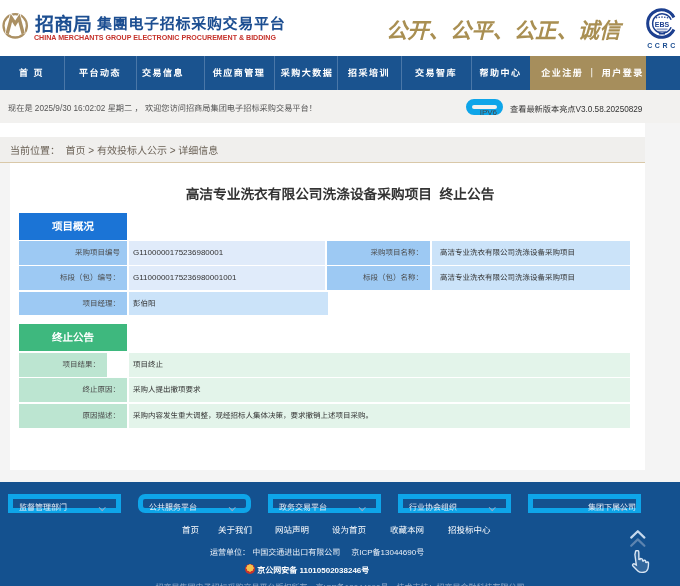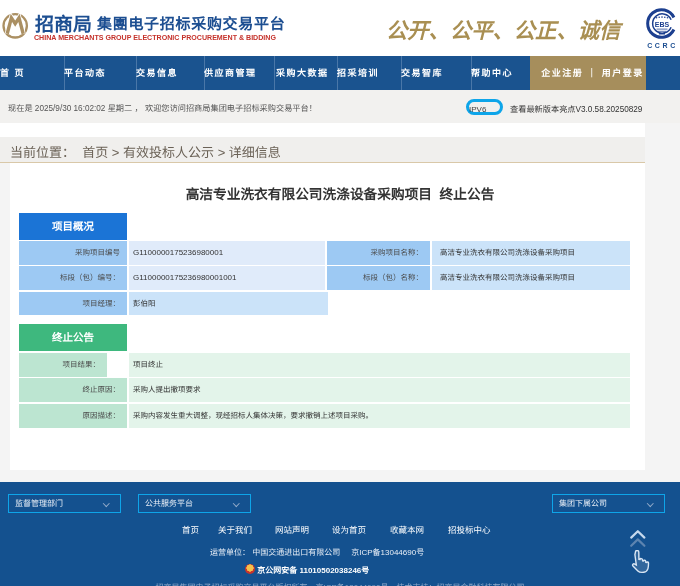--- a/index.html
+++ b/index.html
@@ -3,33 +3,33 @@
 <meta charset="utf-8">
 <title>招商局集团电子招标采购交易平台</title>
 <style>
   html,body{margin:0;padding:0;}
   body{width:680px;height:586px;overflow:hidden;position:relative;background:#f4f4f4;
        font-family:"Liberation Sans",sans-serif;}
   .abs{position:absolute;}
   
   #header{left:0;top:0;width:680px;height:56px;background:#ffffff;}
   #nav{left:0;top:56px;width:680px;height:34px;background:#1a538f;}
-  .navitem{position:absolute;top:0;height:34px;line-height:34px;text-align:left;
+  .navitem{position:absolute;top:0;height:34px;line-height:34px;text-align:center;
            color:#ffffff;font-size:9px;font-weight:bold;letter-spacing:1.5px;}
   .navsep{position:absolute;top:0;width:1px;height:34px;background:#4a77a8;}
   #navgold{position:absolute;left:530px;top:0;width:116px;height:34px;background:#a68e5c;
            color:#fff;font-size:9px;font-weight:bold;letter-spacing:1.5px;line-height:34px;text-align:center;text-indent:9px;}
   
   #welcome{left:0;top:90px;width:680px;height:33px;background:#f2f1ef;}
   #whitestrip{left:0;top:123px;width:645px;height:14px;background:#ffffff;}
   #crumbband{left:0;top:137px;width:645px;height:25px;background:#f0efed;border-bottom:1px solid #d9c8a8;}
   #content{left:10px;top:163px;width:635px;height:307px;background:#ffffff;}
   
   #footer{left:0;top:482px;width:680px;height:104px;background:#14518f;}
-  .fsel{position:absolute;top:12px;width:113px;height:19px;border:1px solid #0ea5e9;
+  .fsel{position:absolute;top:12px;width:113px;height:19px;border:5px solid #0ea5e9;
         color:#e8eef6;font-size:8px;line-height:17px;padding-left:6px;box-sizing:border-box;}
   .fsel .ar{position:absolute;right:12px;top:6px;width:3.5px;height:3.5px;border-right:1px solid #93abc9;border-bottom:1px solid #93abc9;transform:rotate(45deg);}
   .cell{position:absolute;font-size:7.5px;}
   .lbl{color:#4a4a4a;text-align:right;padding-right:7px;box-sizing:border-box;}
   .val{color:#333;padding-left:4.5px;box-sizing:border-box;}
 </style>
 </head>
 <body>
 <div class="abs" id="header"></div>
 
@@ -72,26 +72,26 @@
   <div class="navitem" style="left:337px;width:64px;">招采培训</div>
   <div class="navsep" style="left:401px;"></div>
   <div class="navitem" style="left:401px;width:70px;">交易智库</div>
   <div class="navsep" style="left:471px;"></div>
   <div class="navitem" style="left:471px;width:59px;">帮助中心</div>
   <div id="navgold">企业注册&nbsp;｜&nbsp;用户登录</div>
 </div>
 
 <div class="abs" id="welcome"></div>
 <div class="abs" style="left:8px;top:101px;font-size:8.2px;color:#555;">现在是 2025/9/30 16:02:02 星期二 ， 欢迎您访问招商局集团电子招标采购交易平台！</div>
-<div class="abs" style="left:466px;top:99px;width:37px;height:16px;border:3px solid #0ea5e9;border-radius:9px;font-size:8px;color:#444;text-align:left;line-height:16px;box-sizing:border-box;">IPV6</div>
+<div class="abs" style="left:466px;top:99px;width:37px;height:16px;border:6px solid #0ea5e9;border-radius:9px;font-size:8px;color:#444;text-align:right;line-height:16px;box-sizing:border-box;">IPV6</div>
 <div class="abs" style="left:510px;top:102px;font-size:8.2px;color:#333;">查看最新版本亮点V3.0.58.20250829</div>
 
 <div class="abs" id="whitestrip"></div>
 <div class="abs" id="crumbband"></div>
-<div class="abs" style="left:10px;top:142px;font-size:13px;color:#6b6257;">当前位置：&nbsp;&nbsp;首页 &gt; 有效投标人公示 &gt; 详细信息</div>
+<div class="abs" style="left:10px;top:142px;font-size:10px;color:#6b6257;">当前位置：&nbsp;&nbsp;首页 &gt; 有效投标人公示 &gt; 详细信息</div>
 
 <div class="abs" id="content"></div>
 <div class="abs" style="left:0;top:183px;width:680px;text-align:center;font-size:13.7px;font-weight:bold;color:#333;">高洁专业洗衣有限公司洗涤设备采购项目&nbsp;&nbsp;终止公告</div>
 
 <div class="abs" style="left:19px;top:213px;width:108px;height:27px;background:#1b74d6;color:#fff;font-size:10.5px;font-weight:bold;text-align:center;line-height:27px;">项目概况</div>
 
 <div class="cell lbl" style="left:19px;top:240.5px;width:108px;height:24px;line-height:24px;background:#9dc9f3;padding-left:24px;">采购项目编号</div>
 <div class="cell val" style="left:128.5px;top:240.5px;width:196.5px;height:24px;line-height:24px;background:#e0ebfa;font-size:8px;">G1100000175236980001</div>
 <div class="cell lbl" style="left:326.5px;top:240.5px;width:103.5px;height:24px;line-height:24px;background:#9dc9f3;">采购项目名称：</div>
 <div class="cell val" style="left:431.5px;top:240.5px;width:198.5px;height:24px;line-height:24px;background:#cbe3f9;padding-left:8.5px;">高洁专业洗衣有限公司洗涤设备采购项目</div>
@@ -108,22 +108,24 @@
 
 <div class="cell lbl" style="left:19px;top:352.5px;width:88px;height:24px;line-height:24px;background:#bce5d1;">项目结果：</div>
 <div class="cell val" style="left:128.5px;top:352.5px;width:501.5px;height:24px;line-height:24px;background:#e3f4ea;">项目终止</div>
 <div class="cell lbl" style="left:19px;top:378px;width:108px;height:24px;line-height:24px;background:#bce5d1;">终止原因：</div>
 <div class="cell val" style="left:128.5px;top:378px;width:501.5px;height:24px;line-height:24px;background:#e3f4ea;">采购人提出撤项要求</div>
 <div class="cell lbl" style="left:19px;top:403.5px;width:108px;height:24px;line-height:24px;background:#bce5d1;">原因描述：</div>
 <div class="cell val" style="left:128.5px;top:403.5px;width:501.5px;height:24px;line-height:24px;background:#e3f4ea;">采购内容发生重大调整，现经招标人集体决策，要求撤销上述项目采购。</div>
 
 <div class="abs" id="footer">
   <div class="fsel" style="left:8px;">监督管理部门<span class="ar"></span></div>
-  <div class="fsel" style="left:138px;">公共服务平台<span class="ar"></span></div>
-  <div class="fsel" style="left:552px;">集团下属公司<span class="ar"></span></div>
+  <div class="fsel" style="left:138px;border-radius:7px;">公共服务平台<span class="ar"></span></div>
+  <div class="fsel" style="left:268px;">政务交易平台<span class="ar"></span></div>
+  <div class="fsel" style="left:398px;">行业协会组织<span class="ar"></span></div>
+  <div class="fsel" style="left:528px;text-align:right;">集团下属公司<span class="ar"></span></div>
 
   <div style="position:absolute;left:0;top:41px;width:680px;font-size:8.5px;color:#fff;white-space:nowrap;">
     <span style="position:absolute;left:182px;">首页</span>
     <span style="position:absolute;left:218px;">关于我们</span>
     <span style="position:absolute;left:275px;">网站声明</span>
     <span style="position:absolute;left:332px;">设为首页</span>
     <span style="position:absolute;left:390px;">收藏本网</span>
     <span style="position:absolute;left:448px;">招投标中心</span>
   </div>
   <div style="position:absolute;left:210px;top:64px;font-size:8px;color:#e8eef6;white-space:nowrap;">运营单位：&nbsp;中国交通进出口有限公司<span style="display:inline-block;width:11px;"></span>京ICP备13044690号</div>

